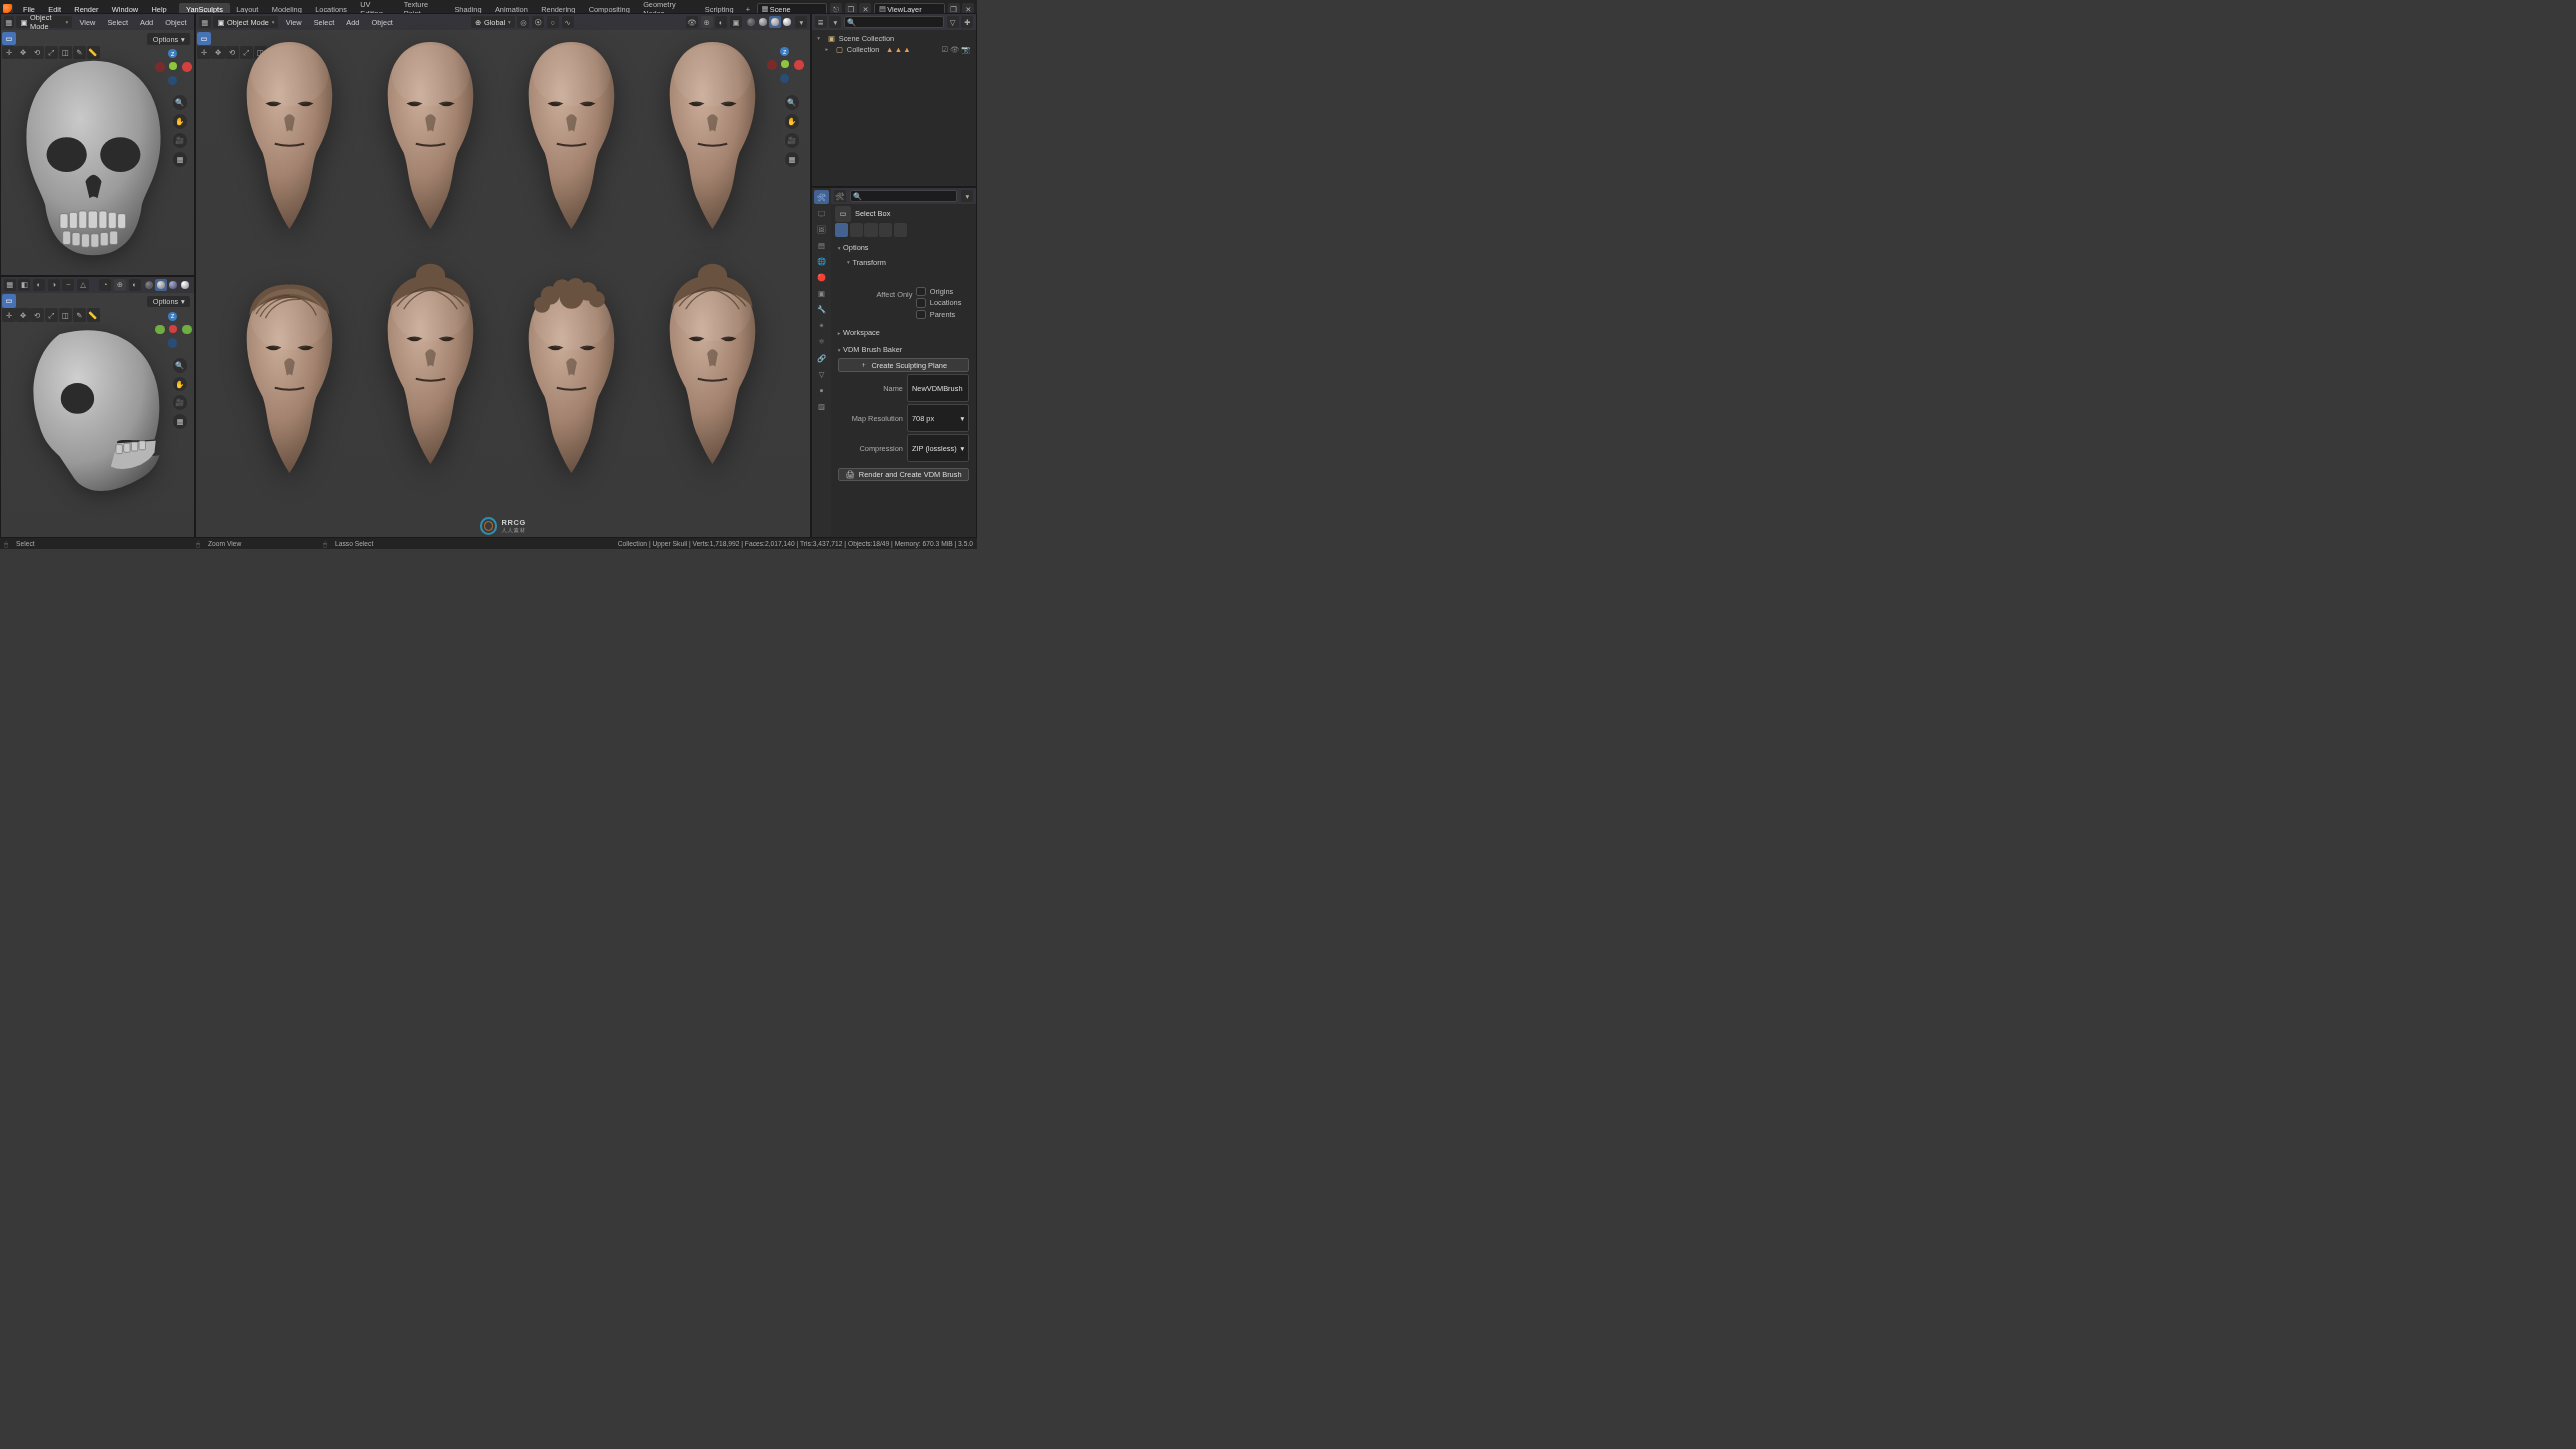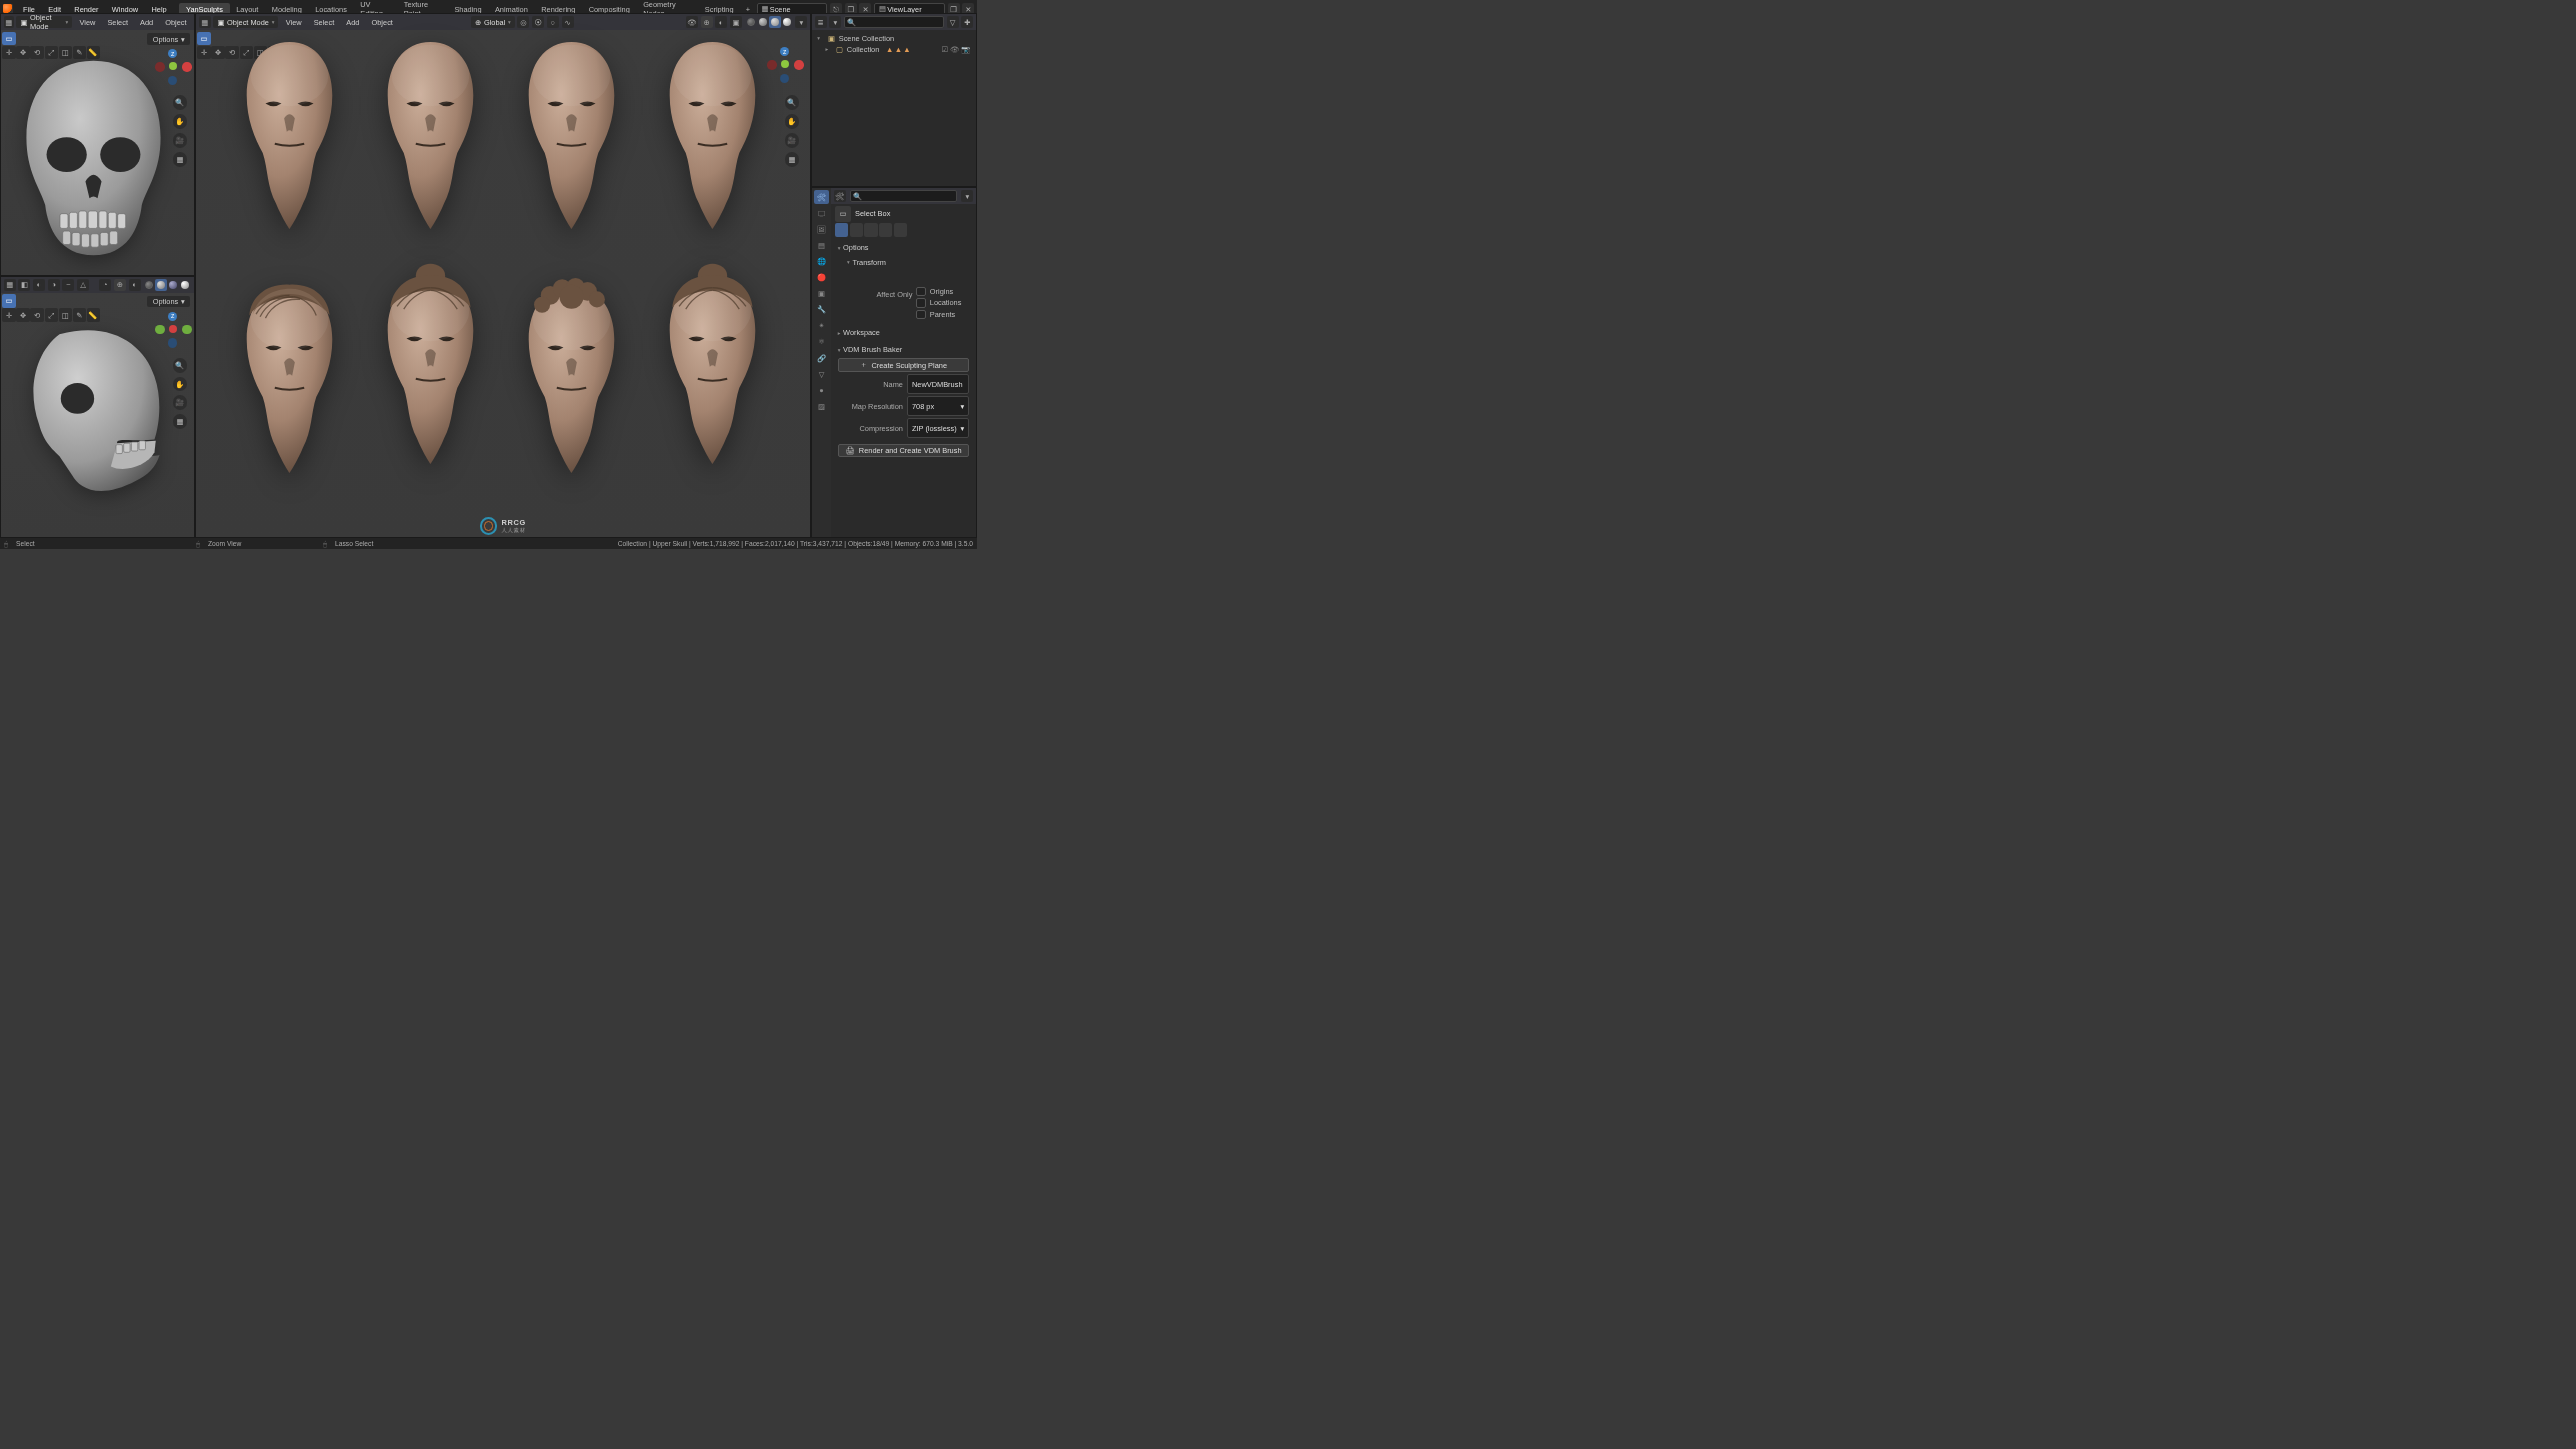--- a/index.html
+++ b/index.html
@@ -83,21 +83,21 @@
 .phdr .lbl { color:#ddd;}
 .chiprow { display:flex; gap:1.3px; padding:0 4px 4px 4px;}
 .chip { width:13.4px; height:13.4px; background:#3a3a3a; border-radius:2px;}
 .chip.sel { background:#446290;}
 .panel { margin:0 1.3px 2.7px 1.3px;}
 .panel .ptitle { display:flex; align-items:center; gap:2.7px; padding:2.7px 5.4px; color:#ccc;}
 .panel .ptitle .tw { font-size:5.4px; color:#888;}
 .panel .pbody { padding:1.3px 5.4px 4px 14.8px; display:flex; flex-direction:column; gap:2px;}
 .fieldrow { display:flex; align-items:center; gap:4px;}
 .fieldrow .flabel { width:64px; text-align:right; color:#aaa;}
-.fieldrow .fctl { flex:1; background:#1f1f1f; border:0.7px solid #444; border-radius:2px; height:20px; display:flex; align-items:center; padding:0 4px; color:#ddd;}
+.fieldrow .fctl { flex:1; background:#1f1f1f; border:0.7px solid #444; border-radius:2px; height:28px; display:flex; align-items:center; padding:0 4px; color:#ddd;}
 .chk { width:9.4px; height:9.4px; border-radius:2px; background:#222; border:0.7px solid #555;}
 .chkrow { display:flex; align-items:center; gap:4px; padding-left:0;}
 .chkrow .clabel { color:#bbb;}
 
 .bigbtn { margin:1.3px 5.4px; background:#3a3a3a; border:0.7px solid #555; border-radius:2px; height:13.4px; display:flex; align-items:center; justify-content:center; gap:4px; color:#ddd;}
 .bigbtn .pl { color:#ccc;}
 
 
 .status { position:absolute; bottom:0; left:0; right:0; height:10.7px; background:#232323; display:flex; align-items:center; padding:0 4px; font-size:6.7px; color:#aaa;}
 .status .seg { display:flex; align-items:center; gap:4px; }

